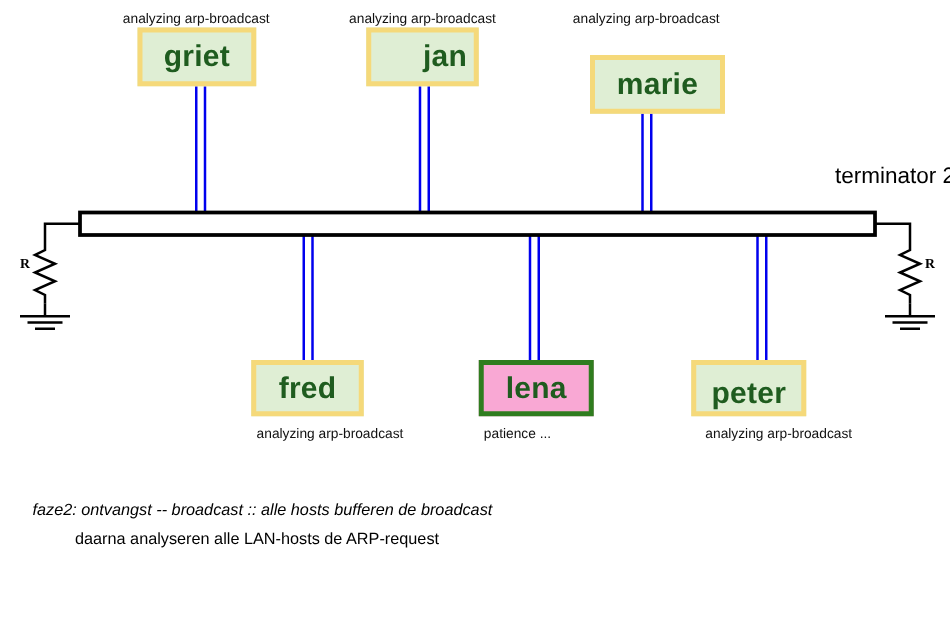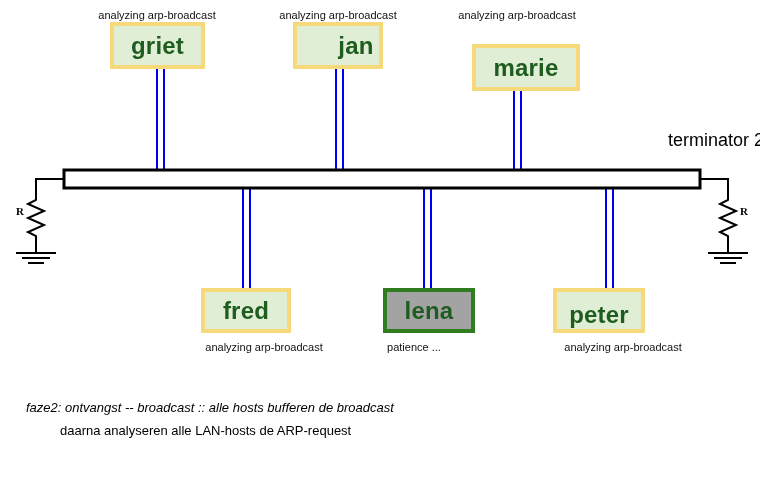--- a/index.html
+++ b/index.html
@@ -10,21 +10,21 @@
   }
   #canvas{position:absolute;left:0;top:0;width:760px;height:500px;}
 
   .host{
     position:absolute;box-sizing:border-box;
     display:flex;align-items:center;justify-content:center;
     font-weight:bold;font-size:24px;letter-spacing:.2px;
     color:#1f5c1f;
   }
   .host.idle{background:#dfeed4;border:4px solid #f5d97a;}
-  .host.busy{background:#a3a3a3;border:4px solid #2f7d1f;}
+  .host.busy{background:#f9a8d4;border:4px solid #2f7d1f;}
 
   .cap{
     position:absolute;font-size:11px;color:#111;
     white-space:nowrap;text-align:center;
   }
   .slabel{
     position:absolute;font-size:18px;color:#000;
     white-space:pre;line-height:15px;
   }
   .rlabel{

